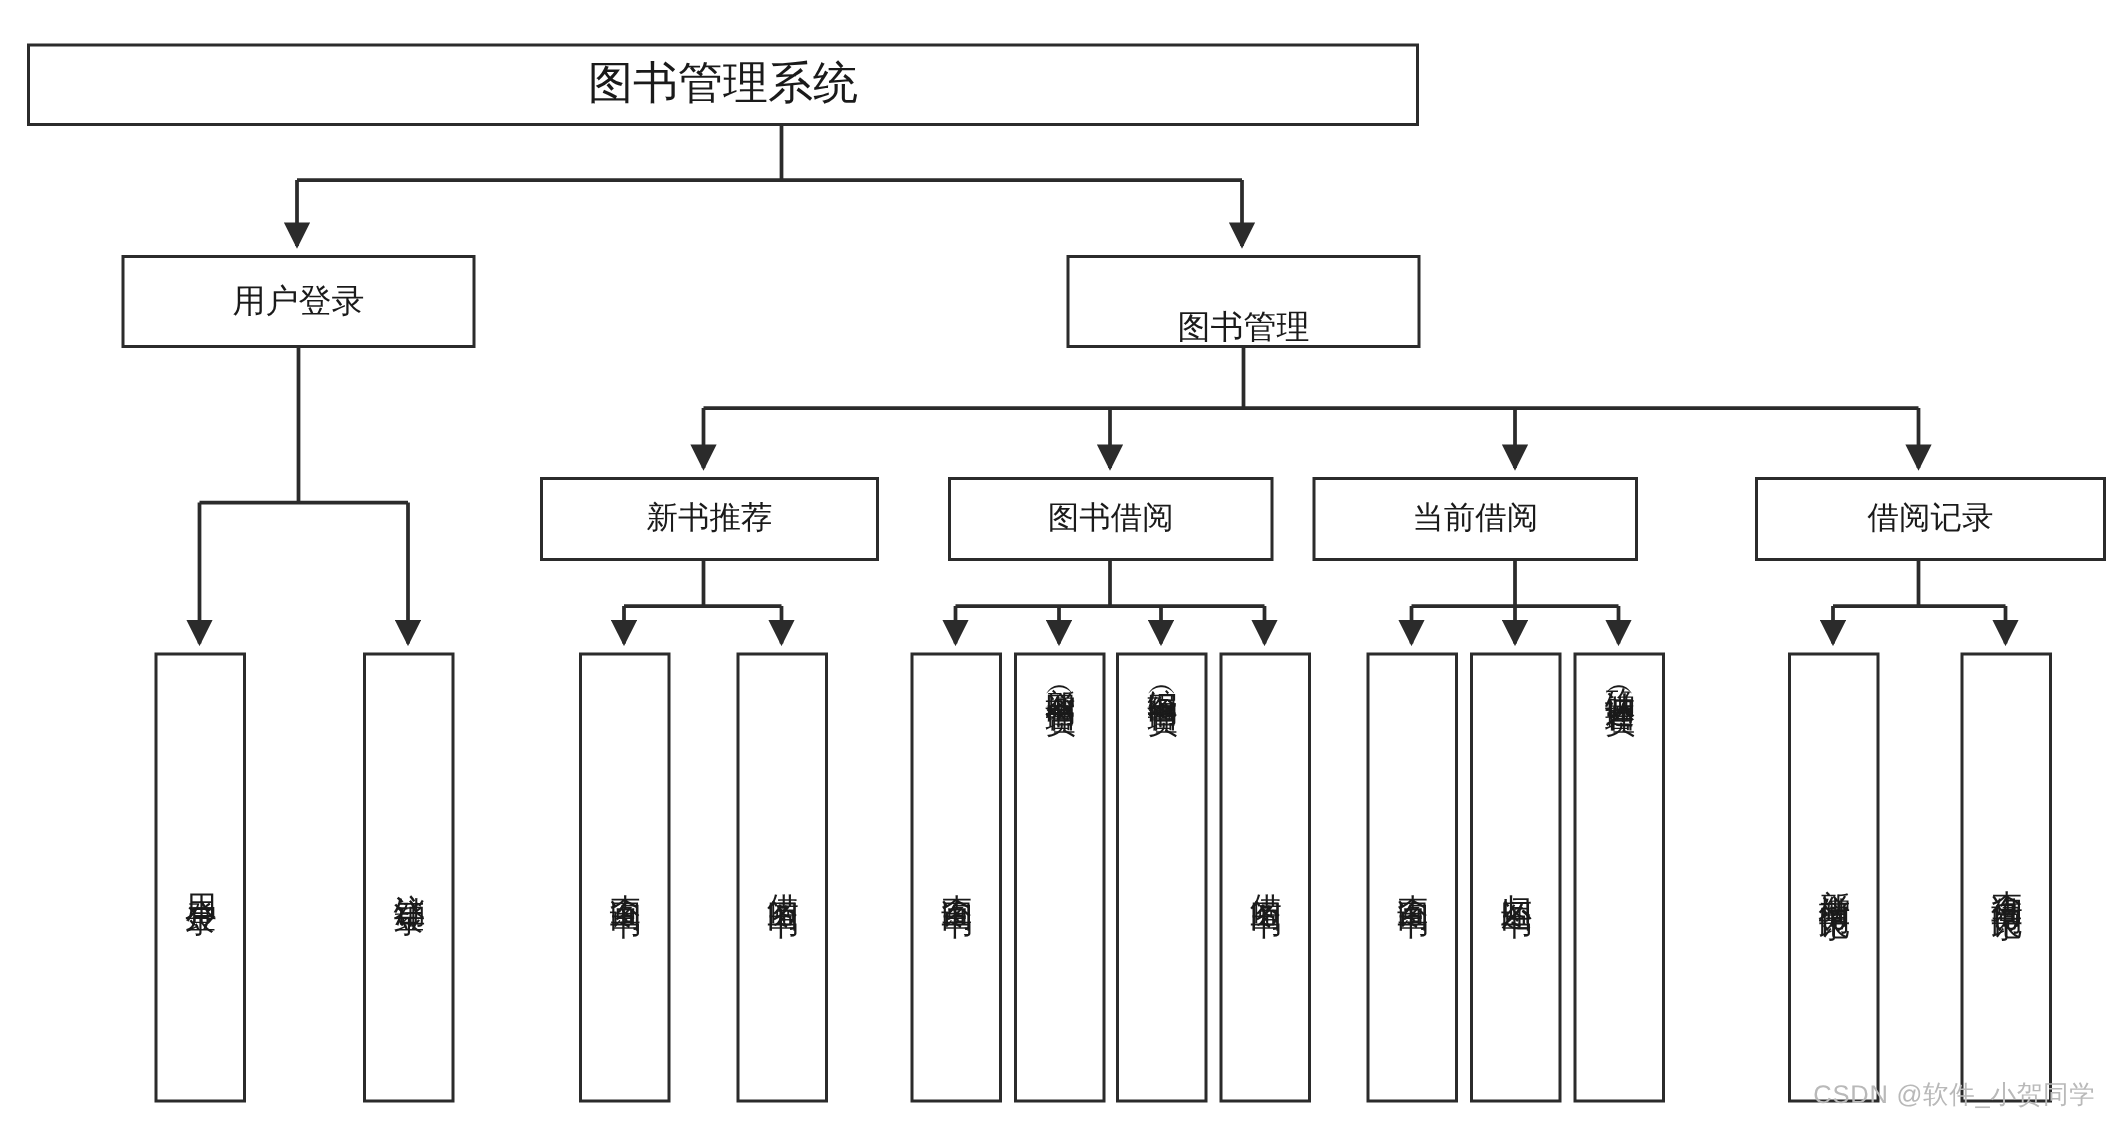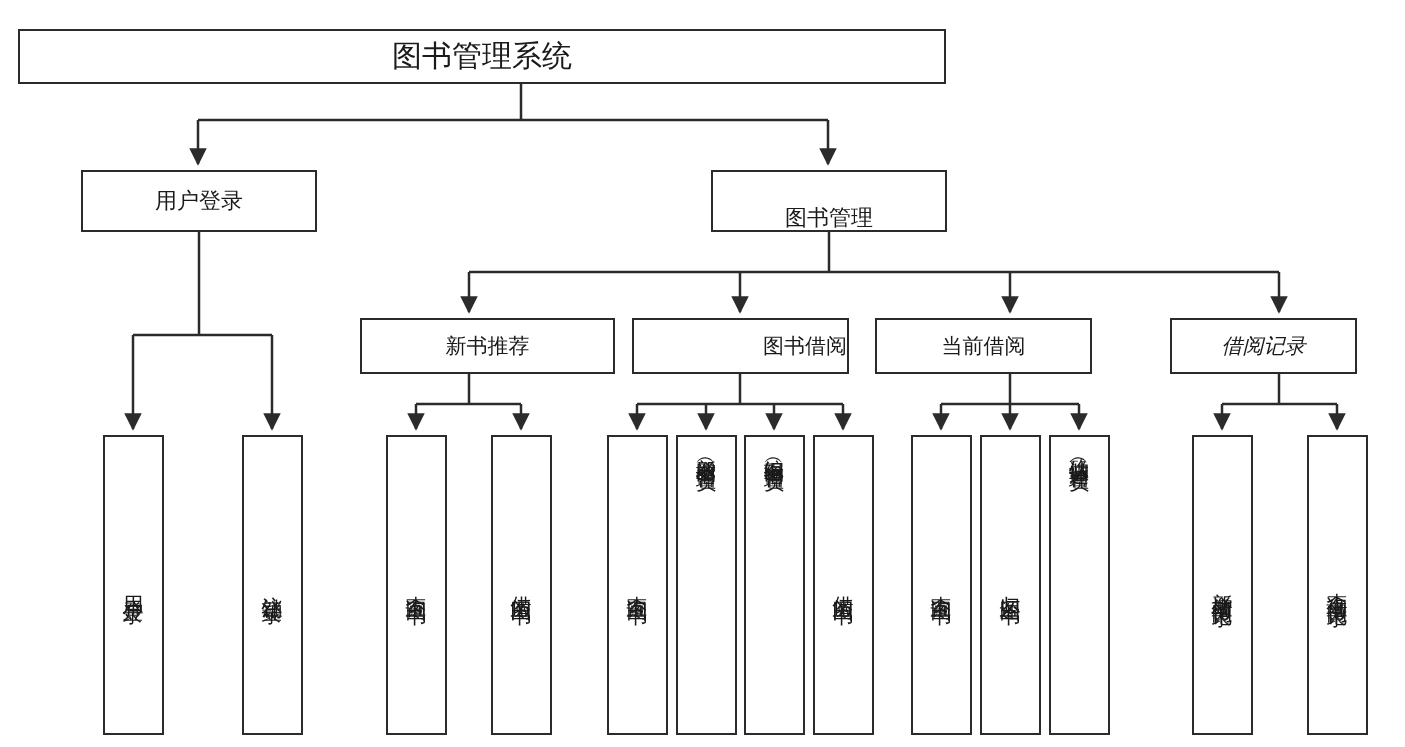--- a/index.html
+++ b/index.html
@@ -53,24 +53,24 @@
     font-size: 22px;
   }
   .node-l2.u-login { left: 81px; top: 170px; width: 236px; }
   .node-l2.book-mgmt { left: 711px; top: 170px; width: 236px; align-items: flex-end; }
 
   .node-l3 {
     top: 318px;
     height: 56px;
     font-size: 21px;
   }
-  .node-l3.n0 { left: 360px; width: 255px; }
-  .node-l3.n1 { left: 632px; width: 217px; justify-content: flex-end; }
+  .node-l3.n0 { left: 360px; width: 226px; }
+  .node-l3.n1 { left: 632px; width: 217px; }
   .node-l3.n2 { left: 875px; width: 217px; }
-  .node-l3.n3 { left: 1170px; width: 187px; font-style: italic; }
+  .node-l3.n3 { left: 1170px; width: 234px; }
 
   .node-leaf {
     top: 435px;
     height: 300px;
     font-size: 21px;
     padding: 6px 0;
     align-items: flex-start;
   }
   .node-leaf .label {
     writing-mode: vertical-rl;
@@ -215,14 +215,15 @@
     <span class="label">确认归还（管理员）</span>
   </div>
 
   <div class="node node-leaf center" style="left:1192px; width:61px;">
     <span class="label">新增借阅记录</span>
   </div>
   <div class="node node-leaf center" style="left:1307px; width:61px;">
     <span class="label">查询借阅记录</span>
   </div>
 
+  <div class="watermark">CSDN @软件_小贺同学</div>
 
 </div>
 
 </body></html>

